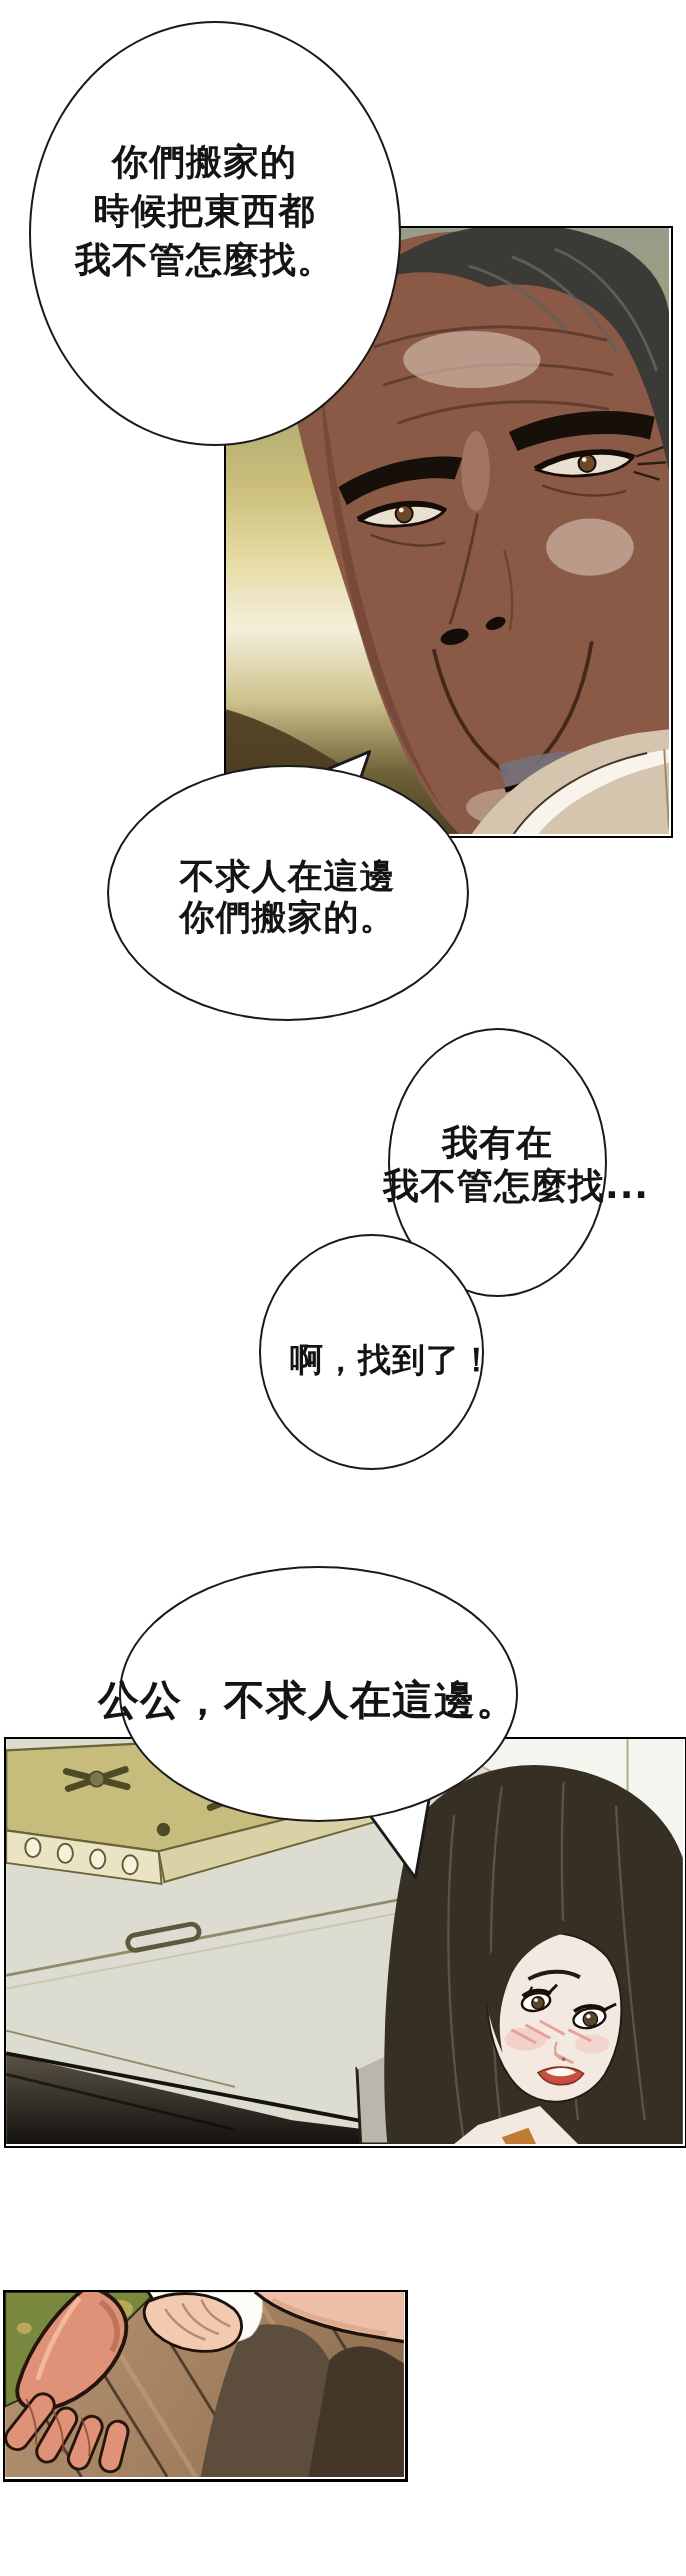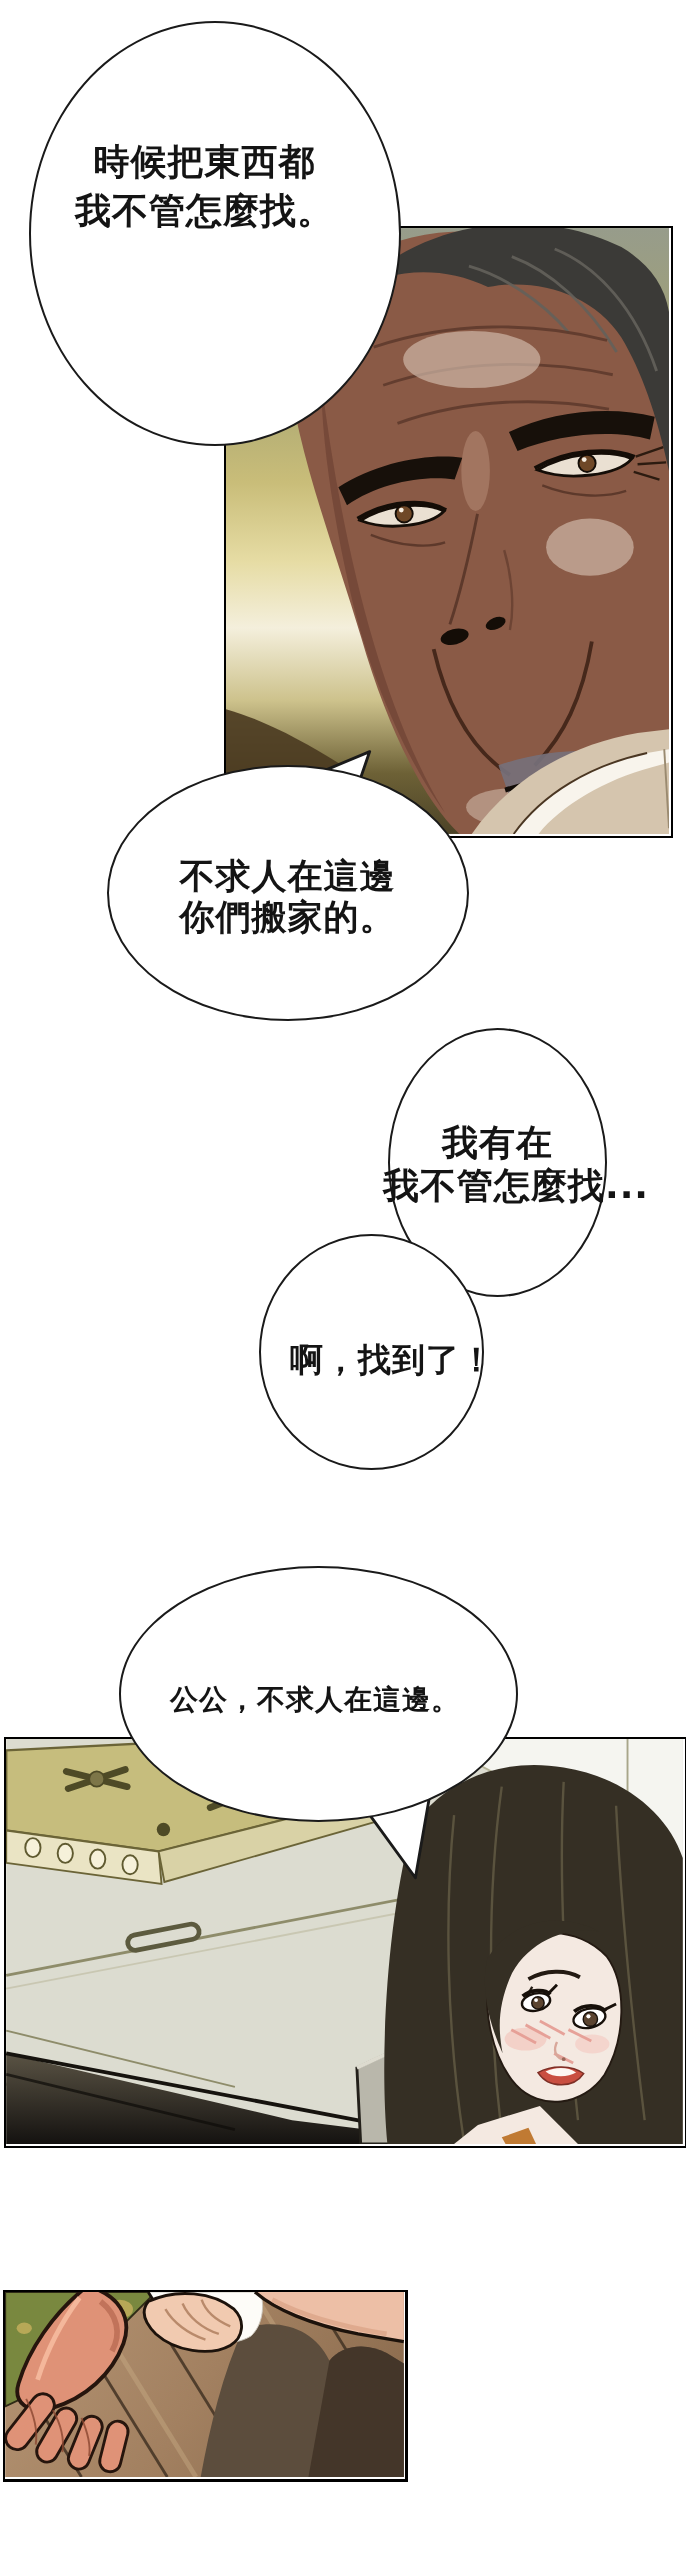--- a/index.html
+++ b/index.html
@@ -16,21 +16,21 @@
   .btxt div{white-space:nowrap;}
   #bubble-1{left:29px;top:21px;width:372px;height:425px;}
   #btxt-1{left:52px;top:137px;width:305px;font-size:36px;line-height:49px;}
   #bubble-2{left:107px;top:765px;width:362px;height:256px;}
   #btxt-2{left:116px;top:856px;width:343px;font-size:35px;line-height:41px;}
   #bubble-3{left:388px;top:1028px;width:219px;height:269px;}
   #btxt-3{left:383px;top:1121px;width:229px;font-size:36px;line-height:43px;}
   #bubble-4{left:259px;top:1234px;width:225px;height:236px;}
   #btxt-4{left:250px;top:1343px;width:244px;font-size:33px;line-height:34px;text-align:right;}
   #bubble-5{left:119px;top:1566px;width:399px;height:256px;}
-  #btxt-5{left:106px;top:1683px;width:418px;font-size:28px;line-height:34px;}
+  #btxt-5{left:98px;top:1683px;width:418px;font-size:41px;line-height:34px;}
 </style>
 </head>
 <body>
 
 <div class="page">
 
   <div class="panel" id="panel-old-man" aria-label="Close-up of an elderly man's face, eyes narrowed, looking down-left; dark hair at top right, olive gradient background">
     <svg width="443" height="606" viewBox="0 0 465 636">
       <defs>
         <linearGradient id="fbg" x1="0" y1="0" x2="0" y2="1">
@@ -247,20 +247,21 @@
   <svg class="tails" width="686" height="2576" viewBox="0 0 720 2702">
     <g fill="#ffffff" stroke="#1a1a1a" stroke-width="3" stroke-linejoin="round">
       <polygon points="298,328 348,300 354,360"></polygon>
       <polygon points="326,814 368,846 388,788"></polygon>
       <polygon points="380,1893 452,1878 436,1970"></polygon>
     </g>
   </svg>
 
   <div class="bubble" id="bubble-1"></div>
   <div class="btxt" id="btxt-1">
+    <div>你們搬家的</div>
     <div>時候把東西都</div>
     <div>我不管怎麼找。</div>
   </div>
 
   <div class="bubble" id="bubble-2"></div>
   <div class="btxt" id="btxt-2">
     <div>不求人在這邊</div>
     <div>你們搬家的。</div>
   </div>
 

